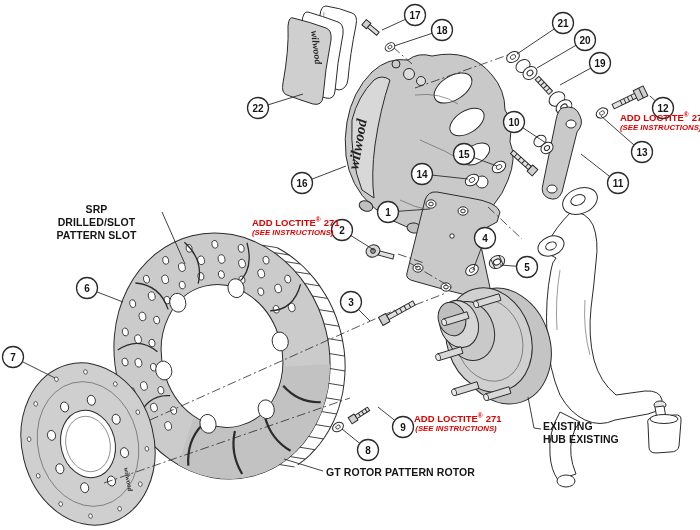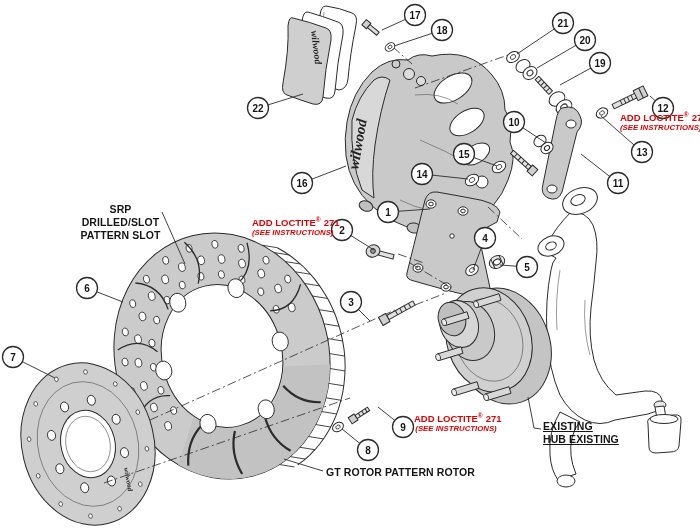--- a/index.html
+++ b/index.html
@@ -469,26 +469,26 @@
           <circle r="10.5"></circle>
           <text dy="3.6">21</text>
         </g>
     <g class="co" transform="translate(258,108)">
           <circle r="10.5"></circle>
           <text dy="3.6">22</text>
         </g>
   </g>
 </svg>
 
-<div class="lbl" id="lbl-srp" style="left:72px;top:203px;width:97px;text-align:center;">
+<div class="lbl" id="lbl-srp" style="left:48px;top:203px;width:97px;text-align:center;">
   <div>SRP DRILLED/SLOT</div>
   <div>PATTERN SLOT</div>
 </div>
 <div class="lbl" style="left:326px;top:466px;white-space:nowrap;">GT ROTOR PATTERN ROTOR</div>
-<div class="lbl" style="left:543px;top:420px;text-decoration:underline;">
+<div class="lbl" style="left:543px;top:420px;">
   <div>EXISTING</div>
   <div>HUB EXISTING</div>
 </div>
 
 <div class="note" style="left: 620px; top: 112px; width: 80px; color: rgb(224, 0, 0);">
   <div class="l1"><span>ADD LOCTITE</span><sup>®</sup><span class="num">271</span></div>
   <div class="l2">(SEE INSTRUCTIONS)</div>
 </div>
 <div class="note" style="left: 252px; top: 217px; width: 80px; color: rgb(224, 0, 0);">
   <div class="l1"><span>ADD LOCTITE</span><sup>®</sup><span class="num">271</span></div>

